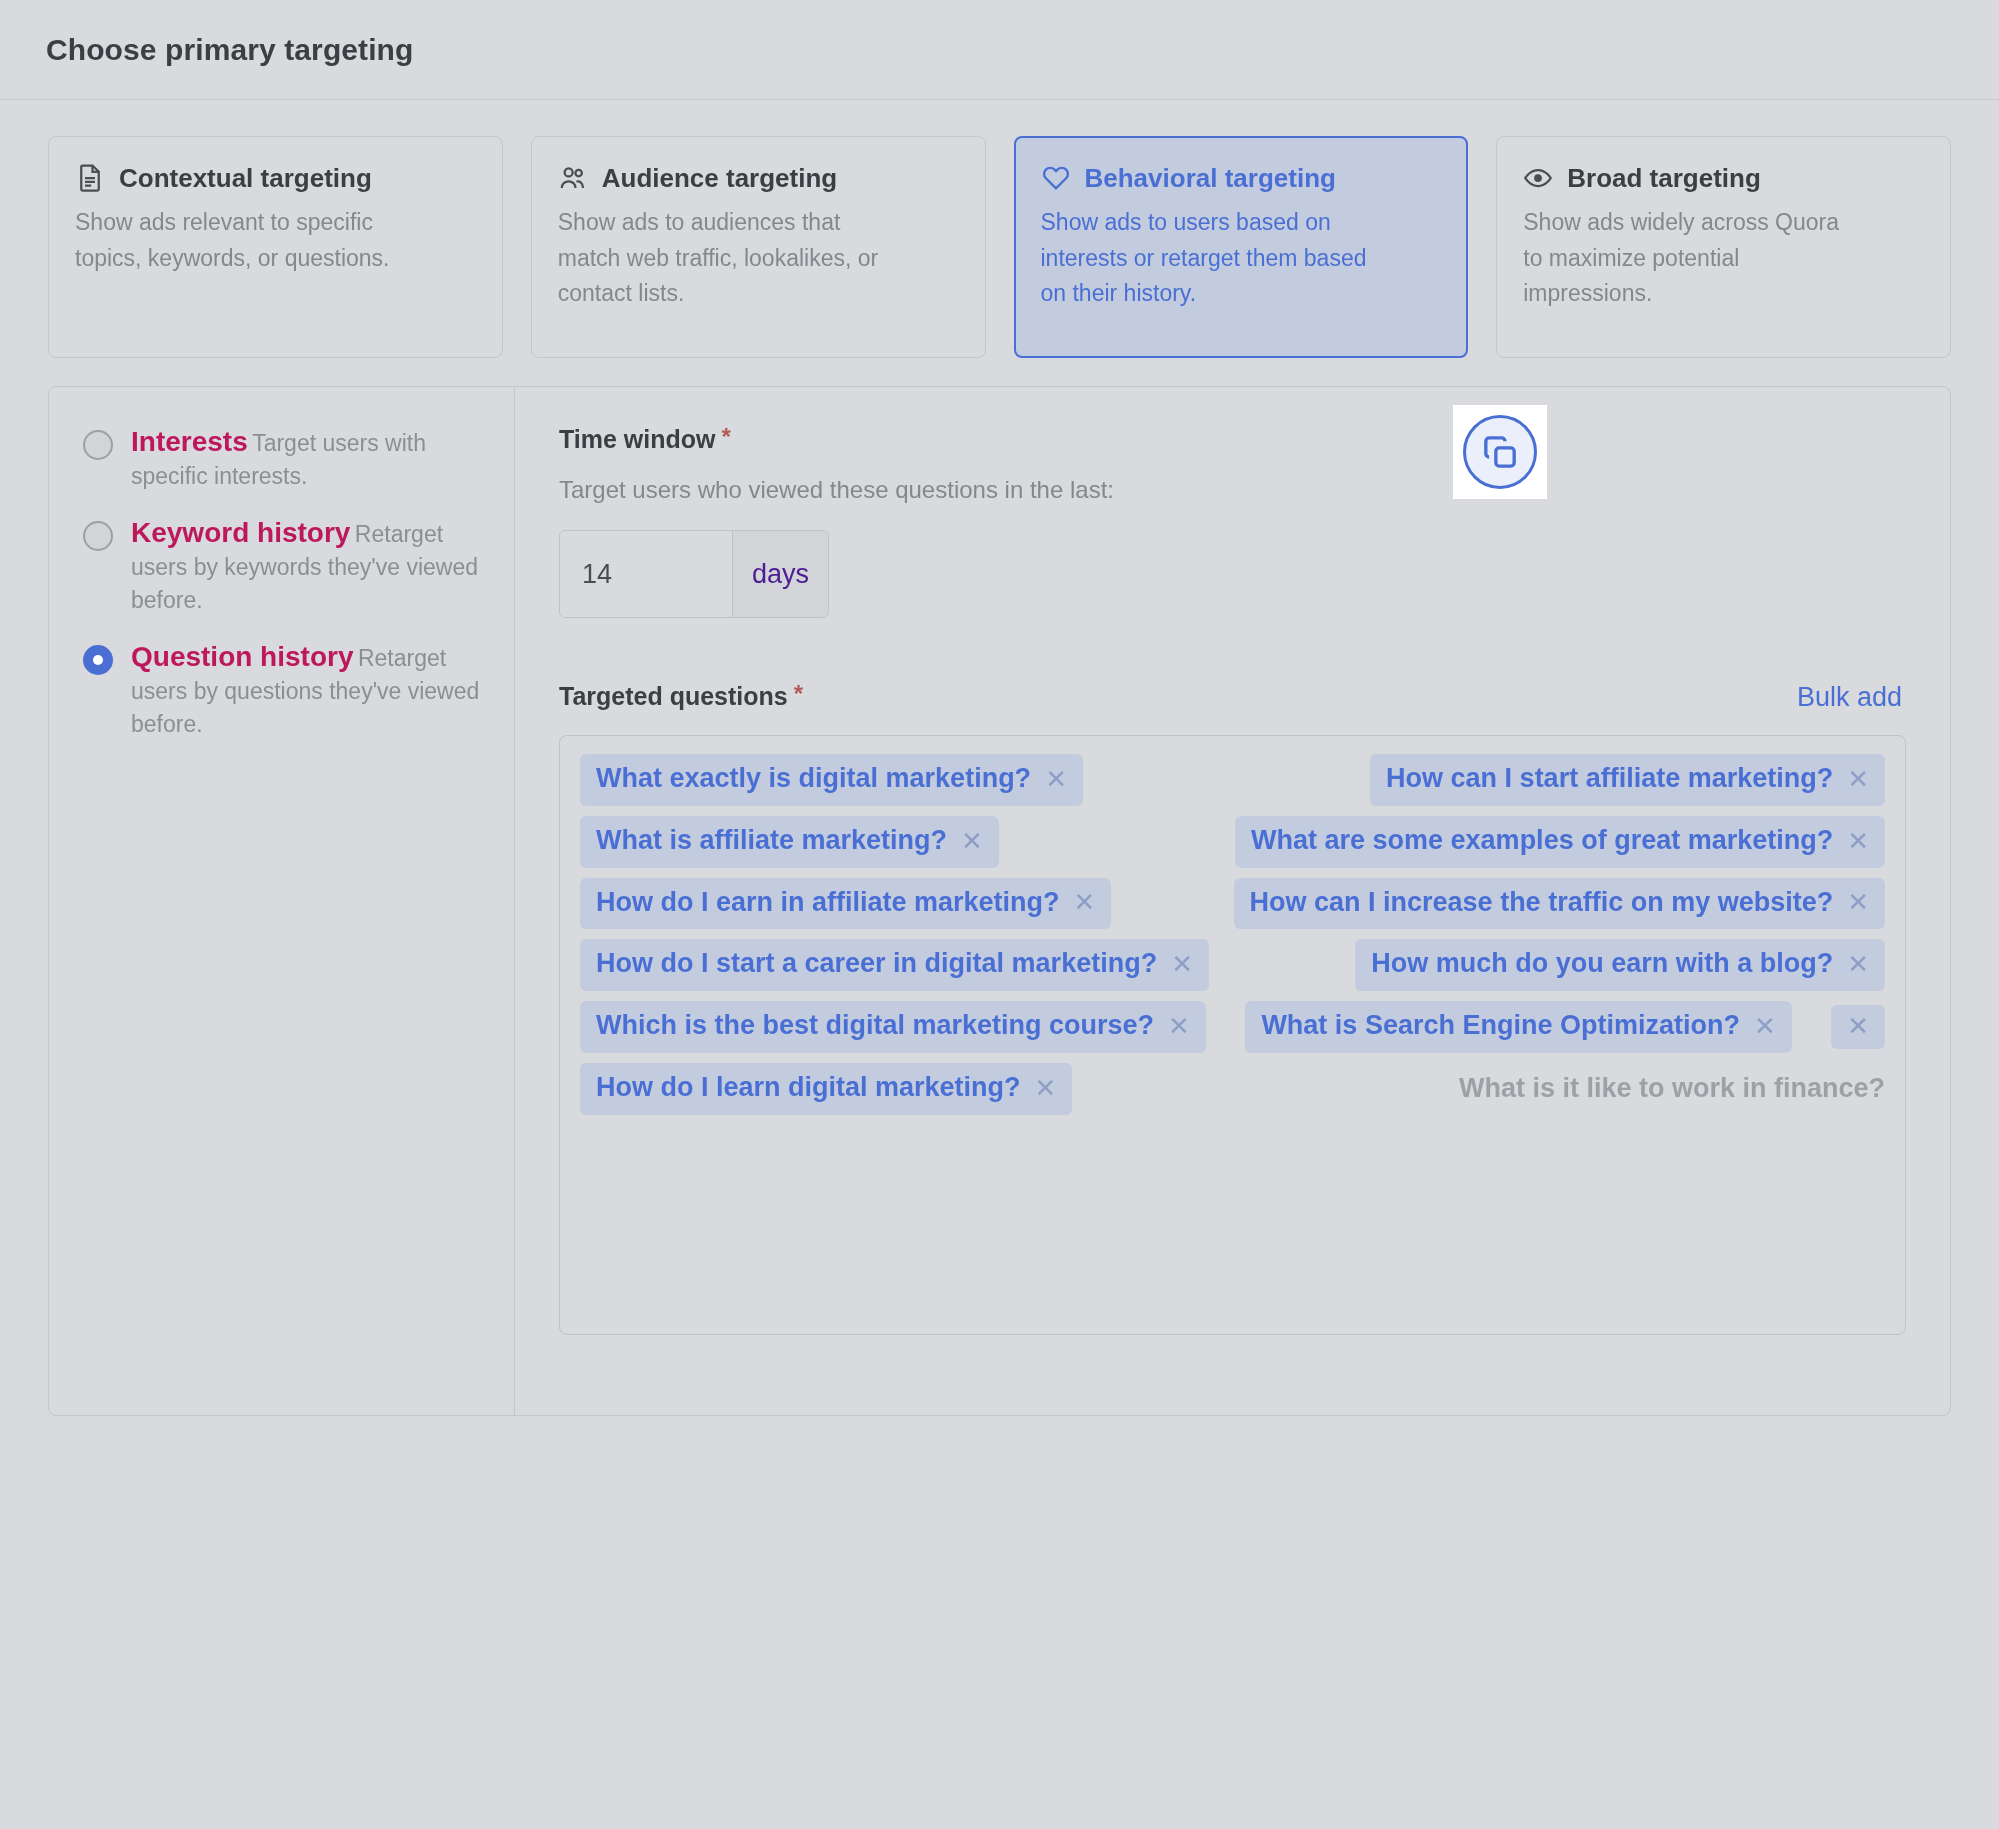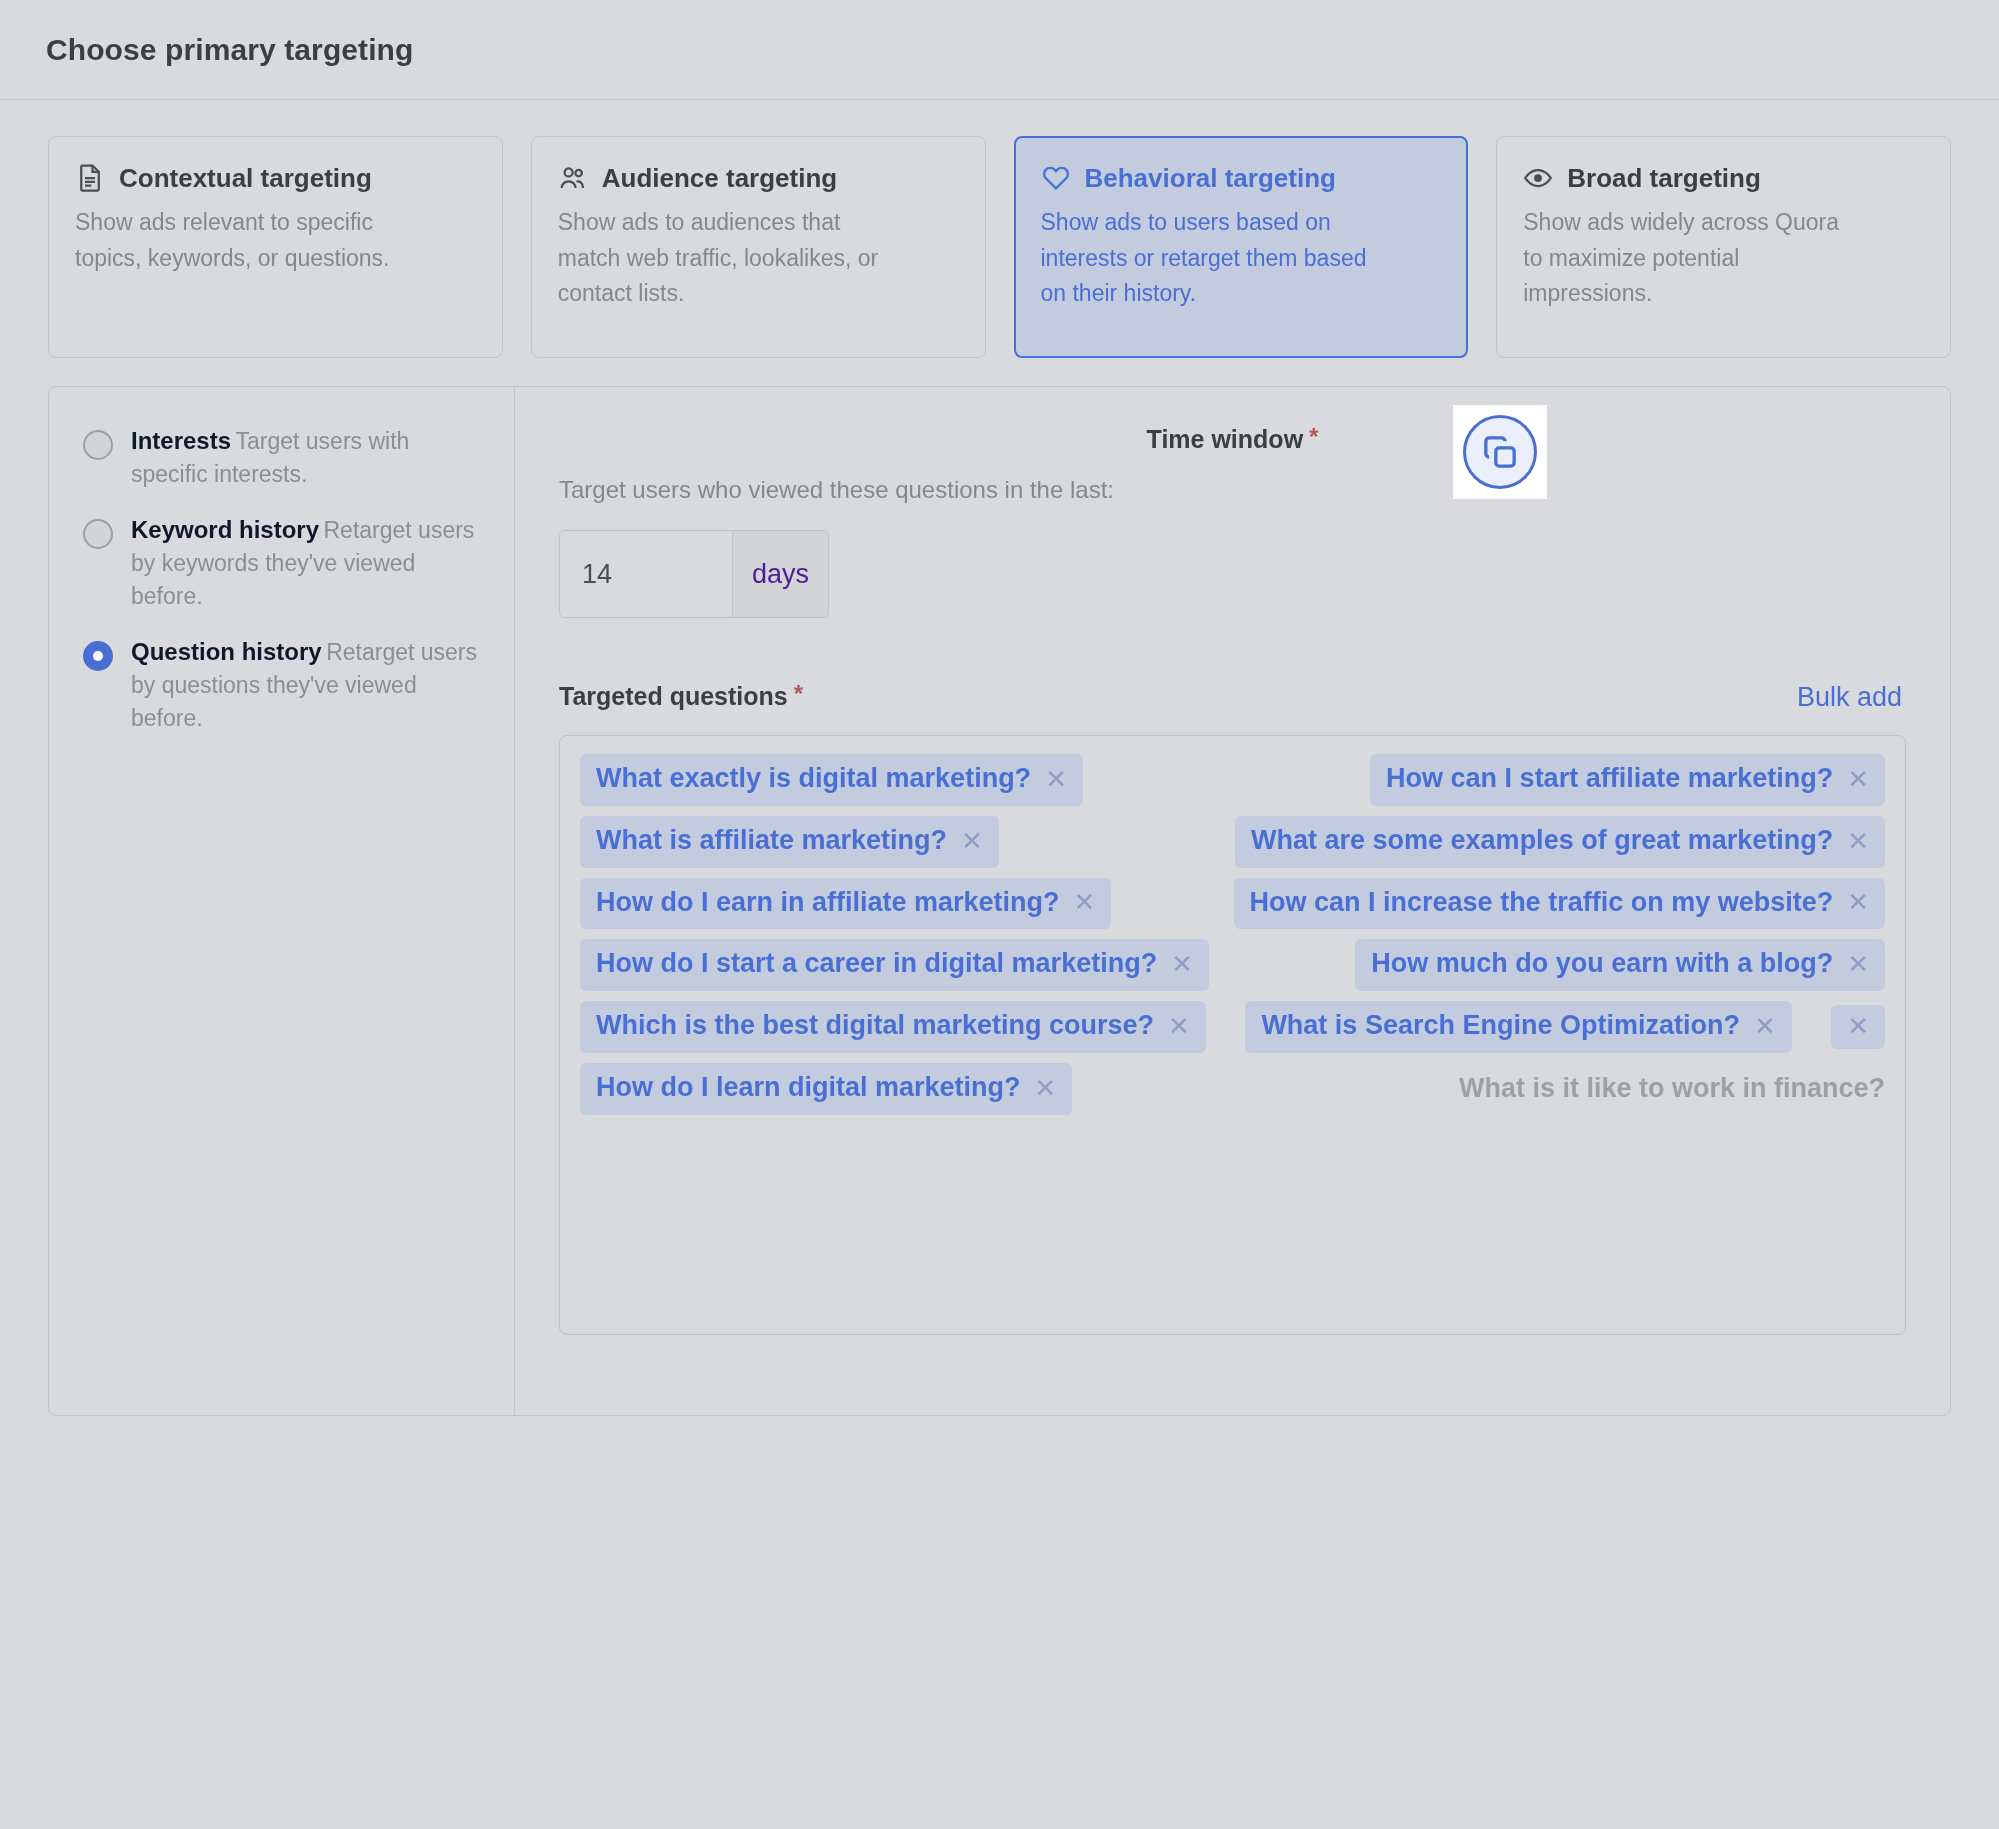--- a/index.html
+++ b/index.html
@@ -92,30 +92,30 @@
   .radio.checked::after {
     content: "";
     position: absolute;
     left: 8px; top: 8px;
     width: 10px; height: 10px;
     border-radius: 50%;
     background: #ffffff;
   }
   .radio-texts { flex: 1 1 auto; }
   .radio-label {
-    font-size: 24px; font-weight: bold; color: #0f172a;
+    font-size: 28px; font-weight: bold; color: #be185d;
     line-height: 1.2; margin-bottom: 4px; margin-top: 28px;
   }
   .radio-desc { font-size: 23px; color: #8b8f94; line-height: 1.45; max-width: 270px; }
 
   .content { flex: 1 1 auto; padding: 38px 44px 0 44px; position: relative; }
 
   .field-label {
     font-size: 25px; font-weight: bold; color: #3b3e42;
-    display: flex; align-items: flex-start; gap: 6px; justify-content: center;
+    display: flex; align-items: flex-start; gap: 6px;
   }
   .req { color: #b4595a; font-size: 24px; line-height: 1; }
   .field-help { font-size: 24px; color: #84888d; margin-top: 22px; }
 
   .days-input {
     margin-top: 26px;
     display: inline-flex;
     border: 1px solid #bfc2c6;
     border-radius: 6px;
     overflow: hidden;

